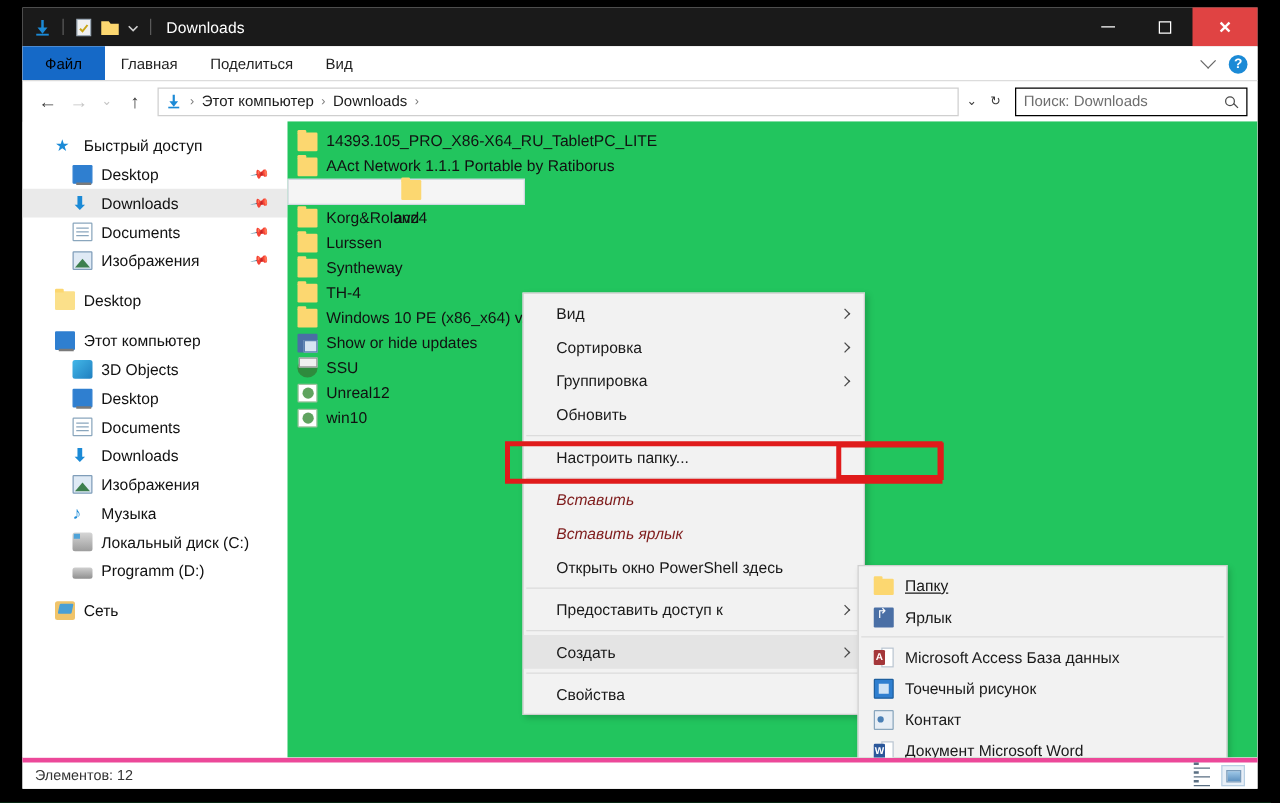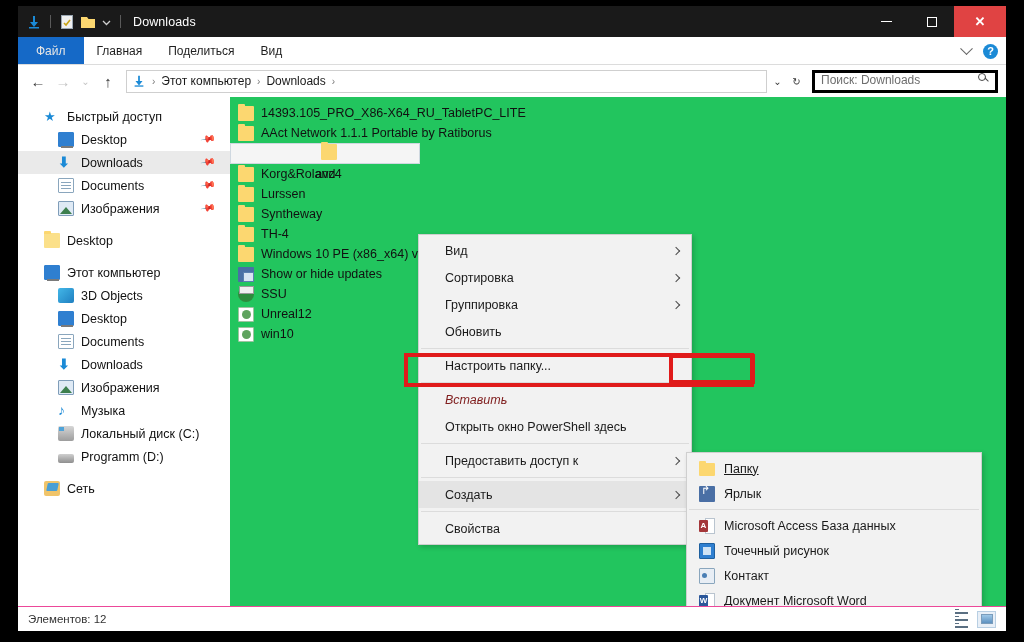--- a/index.html
+++ b/index.html
@@ -35,43 +35,43 @@
   .wc.close { background: #e04343; width: 52px; font-size: 13px; font-weight: 600;}
   .wc .dash { width: 11px; height: 1px; background: #fff; }
   .wc .sq { width: 10px; height: 10px; border: 1px solid #fff; }
 
   
   .ribbon {
     height: 28px; background: #fff; display: flex; align-items: stretch;
     flex: 0 0 auto; position: relative; border-bottom: 1px solid #dcdcdc;
   }
   .tab { display: flex; align-items: center; padding: 0 13px; font-size: 12px; color: #1f1f1f; }
-  .tab.file { background: #1569c7; color: #e5e5e5; padding: 0 18px; }
+  .tab.file { background: #1569c7; color: #000000; padding: 0 18px; }
   .ribbon-right { position: absolute; right: 8px; top: 0; height: 28px; display: flex;
                   align-items: center; gap: 12px; }
   .chev-dn { width: 9px; height: 9px; border-right: 1.4px solid #666; border-bottom: 1.4px solid #666;
              transform: rotate(45deg) translate(-2px,-2px); }
   .help-ico { width: 15px; height: 15px; border-radius: 50%; background: #1b8ad6;
               color: #fff; font-size: 11px; font-weight: bold; display: flex;
               align-items: center; justify-content: center; }
 
   
   .addrbar { height: 32px; background: #fff; display: flex; align-items: center;
              padding: 0 8px; flex: 0 0 auto; gap: 1px; }
   .nav-btn { width: 24px; height: 26px; display: flex; align-items: center;
              justify-content: center; color: #3a3a3a; font-size: 15px; }
   .nav-btn.dim { color: #c4c4c4; }
   .nav-btn.sm { width: 19px; font-size: 10px; }
   .addrfield { flex: 1; height: 23px; border: 1px solid #cfcfcf; background: #fff;
                display: flex; align-items: center; padding: 0 5px; margin-left: 5px;
                font-size: 12px; color: #1a1a1a; gap: 4px; }
   .crumb-sep { color: #7a7a7a; font-size: 10px; padding: 0 2px; }
   .addr-right { display: flex; align-items: center; }
-  .searchfield { width: 186px; height: 23px; border: 3px solid #000000; background: #fff;
-                 display: flex; align-items: flex-start; padding: 0 6px; margin-left: 6px;
+  .searchfield { width: 186px; height: 23px; border: 1px solid #000000; background: #fff;
+                 display: flex; align-items: center; padding: 0 6px; margin-left: 6px;
                  font-size: 12px; color: #6e6e6e; justify-content: space-between; }
   .mag { width: 8px; height: 8px; border: 1.4px solid #4a4a4a; border-radius: 50%;
          position: relative; display:inline-block; margin-right:3px;}
   .mag::after { content:''; position: absolute; width: 5px; height: 1.4px; background: #4a4a4a;
                 right: -4px; bottom: -1px; transform: rotate(45deg); }
 
   
   .body { flex: 1; display: flex; overflow: hidden; background: #fff; position: relative; }
 
   
@@ -127,21 +127,21 @@
   .ico-exe1::after{content:'';position:absolute;right:0;bottom:0;width:9px;height:8px;
                    background:#d7e4f2;border:1px solid #5a7fb0;}
   .ico-ssu { background: #2e8b3d; border-radius: 50%; }
   .ico-ssu::before{content:'';position:absolute;left:1px;top:-1px;width:13px;height:6px;
                    background:#f0f0f0;border:1px solid #999;font-size:4px;}
   .ico-win { background: #fff; border: 1px solid #9fc3a0; border-radius: 1px; }
   .ico-win::after{content:'';position:absolute;left:3px;top:2px;width:9px;height:9px;
                   background:#5fa35f;border-radius:50%;}
 
   
-  .statusbar { height: 25px; background: #fff; border-top: 1px solid #ec4899;
+  .statusbar { height: 25px; background: #fff; border-top: 4px solid #ec4899;
                display: flex; align-items: center; padding: 0 10px;
                font-size: 11.5px; color: #333; flex: 0 0 auto; justify-content: space-between; }
   .view-btns { display: flex; align-items: center; gap: 6px; }
   .vb { width: 19px; height: 17px; display: flex; align-items: center; justify-content: center; }
   .vb.active { background: #e8eff7; border: 1px solid #b8cfe3; }
   .vb-lines { width: 13px; }
   .vb-lines i { display: block; height: 1.5px; background: #5a6f82; margin-bottom: 2px; }
   .vb-lines i:nth-child(odd){ width: 4px; }
   .vb-lines i:nth-child(even){ width: 13px; }
   .vb-img { width: 12px; height: 10px; background: linear-gradient(#9fc8e8,#5d91c0);
@@ -426,20 +426,23 @@
           <span>Обновить</span>
         </div>
         <div class="ctxsep"></div>
         <div class="ctxitem">
           <span>Настроить папку...</span>
         </div>
         <div class="ctxsep"></div>
         <div class="ctxitem disabled">
           <span>Вставить</span>
         </div>
+        <div class="ctxitem disabled">
+          <span>Вставить ярлык</span>
+        </div>
         <div class="ctxitem">
           <span>Открыть окно PowerShell здесь</span>
         </div>
         <div class="ctxsep"></div>
         <div class="ctxitem">
           <span>Предоставить доступ к</span>
           <span class="ctxarrow"></span>
         </div>
         <div class="ctxsep"></div>
         <div class="ctxitem hl">

